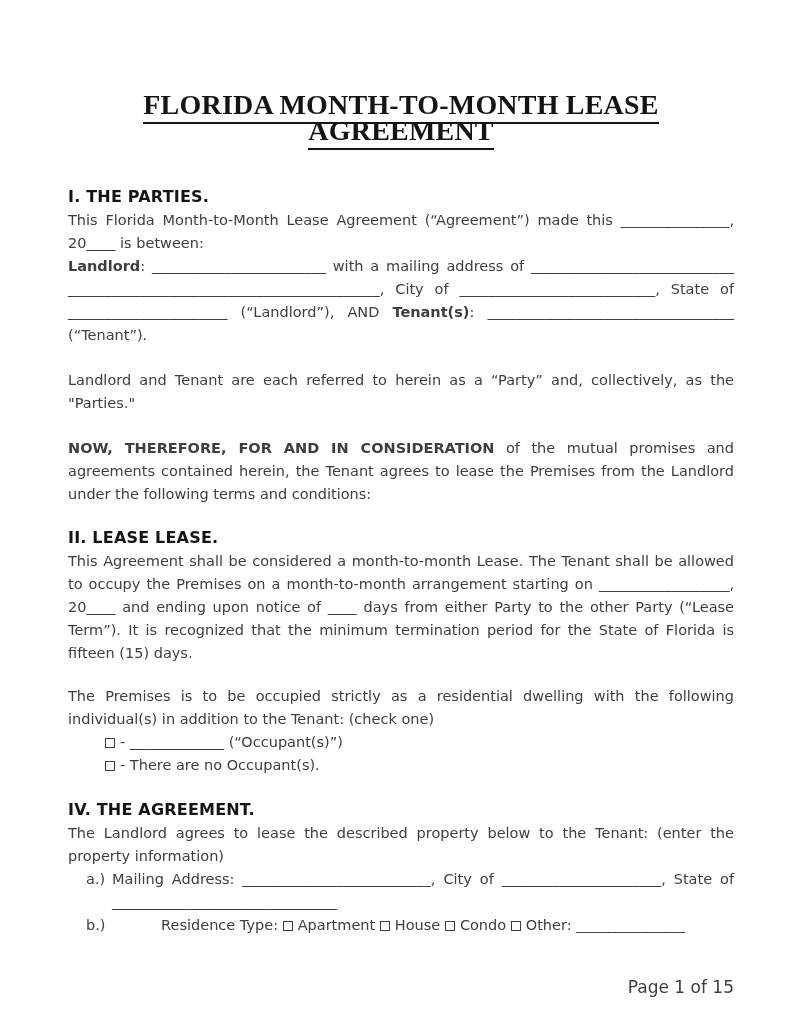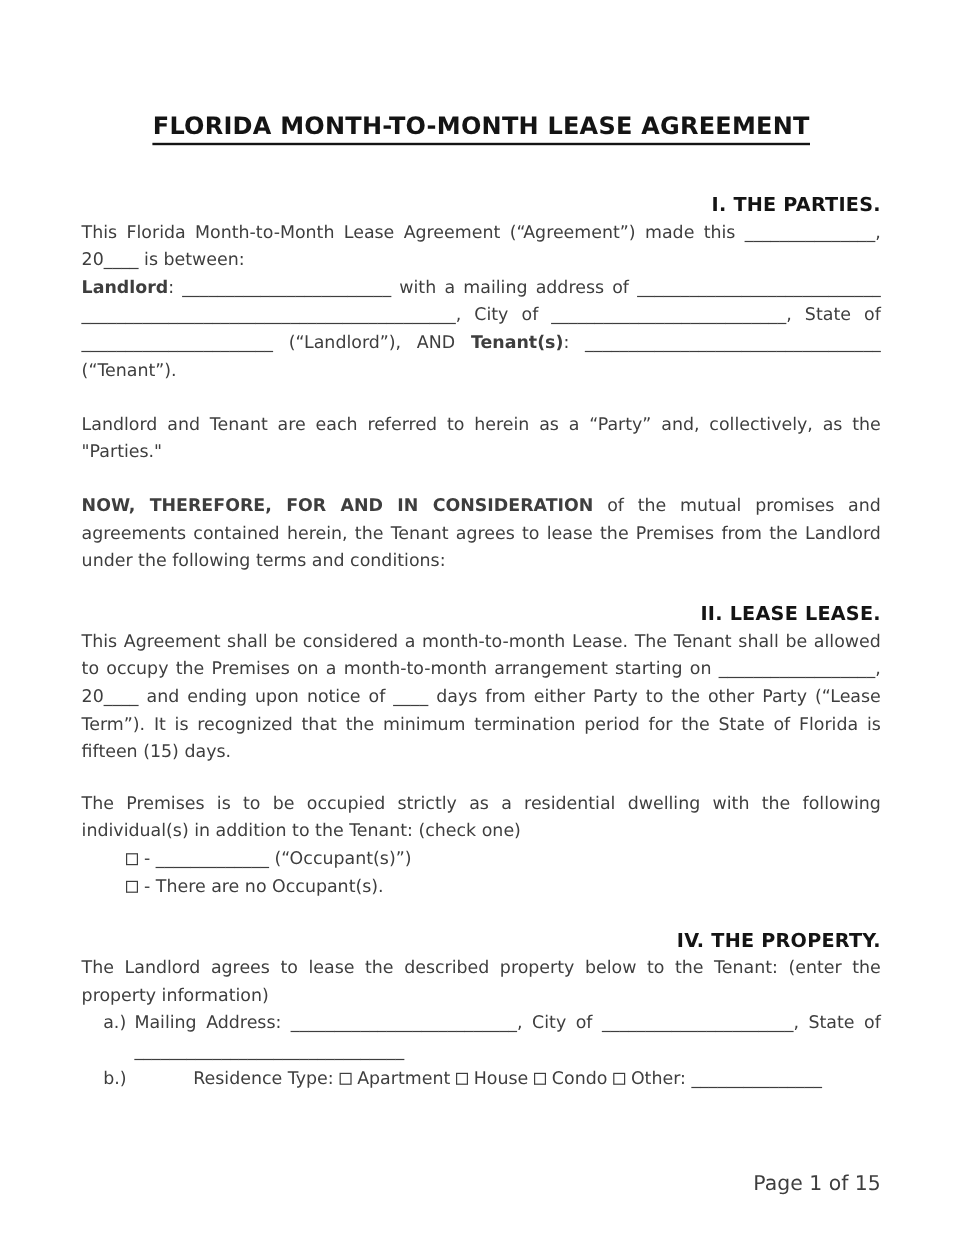--- a/index.html
+++ b/index.html
@@ -13,38 +13,38 @@
     position:relative;
     width:800px;height:1035px;
     background:var(--page-bg,#fff);
     font-family:"DejaVu Sans","Liberation Sans",sans-serif;
     font-size:14.5px;line-height:23px;
     color:var(--body-text,#3e3e3e);
     overflow:hidden;
   }
   .content{padding:92px 66px 0 68px;}
   h1{
-    font-size:20px;line-height:26px;
+    font-size:28px;line-height:26px;
     text-align:center;
     color:var(--heading-text,#141414);
     font-weight:bold;
     margin:0 0 41px;
     letter-spacing:.2px;
+    font-family:Liberation Serif, serif;
   }
   h1 .title-underline{
     border-bottom:2.5px solid var(--heading-text,#141414);
     padding-bottom:2px;
   }
   h2{
     font-size:16px;line-height:24px;
     color:var(--heading-text,#141414);
     font-weight:bold;
     margin:0;
     letter-spacing:.2px;
-    text-align:right;
   }
   .para{text-align:justify;margin:0;}
   .mb{margin-bottom:22px;}
   .mb-sm{margin-bottom:20px;}
   b{font-weight:bold;}
   .cb{
     display:inline-block;
     width:10px;height:10px;
     border:1.5px solid var(--body-text,#3e3e3e);
     vertical-align:-1px;
@@ -90,21 +90,21 @@
         <div class="occ-line">
           <span class="cb"></span><span>- _____________ (“Occupant(s)”)</span>
         </div>
         <div class="occ-line">
           <span class="cb"></span><span>- There are no Occupant(s).</span>
         </div>
       </div>
     </section>
 
     <section>
-      <h2>IV. THE PROPERTY.</h2>
+      <h2>IV. THE AGREEMENT.</h2>
       <p class="para">The Landlord agrees to lease the described property below to the Tenant: (enter the property information)</p>
 
       <div class="list-item">
         <span class="li-label">a.)</span>
         <span class="li-body">Mailing Address: __________________________, City of ______________________, State of _______________________________</span>
       </div>
 
       <div class="list-item">
         <span class="li-label">b.)</span>
         <span class="li-body left">

